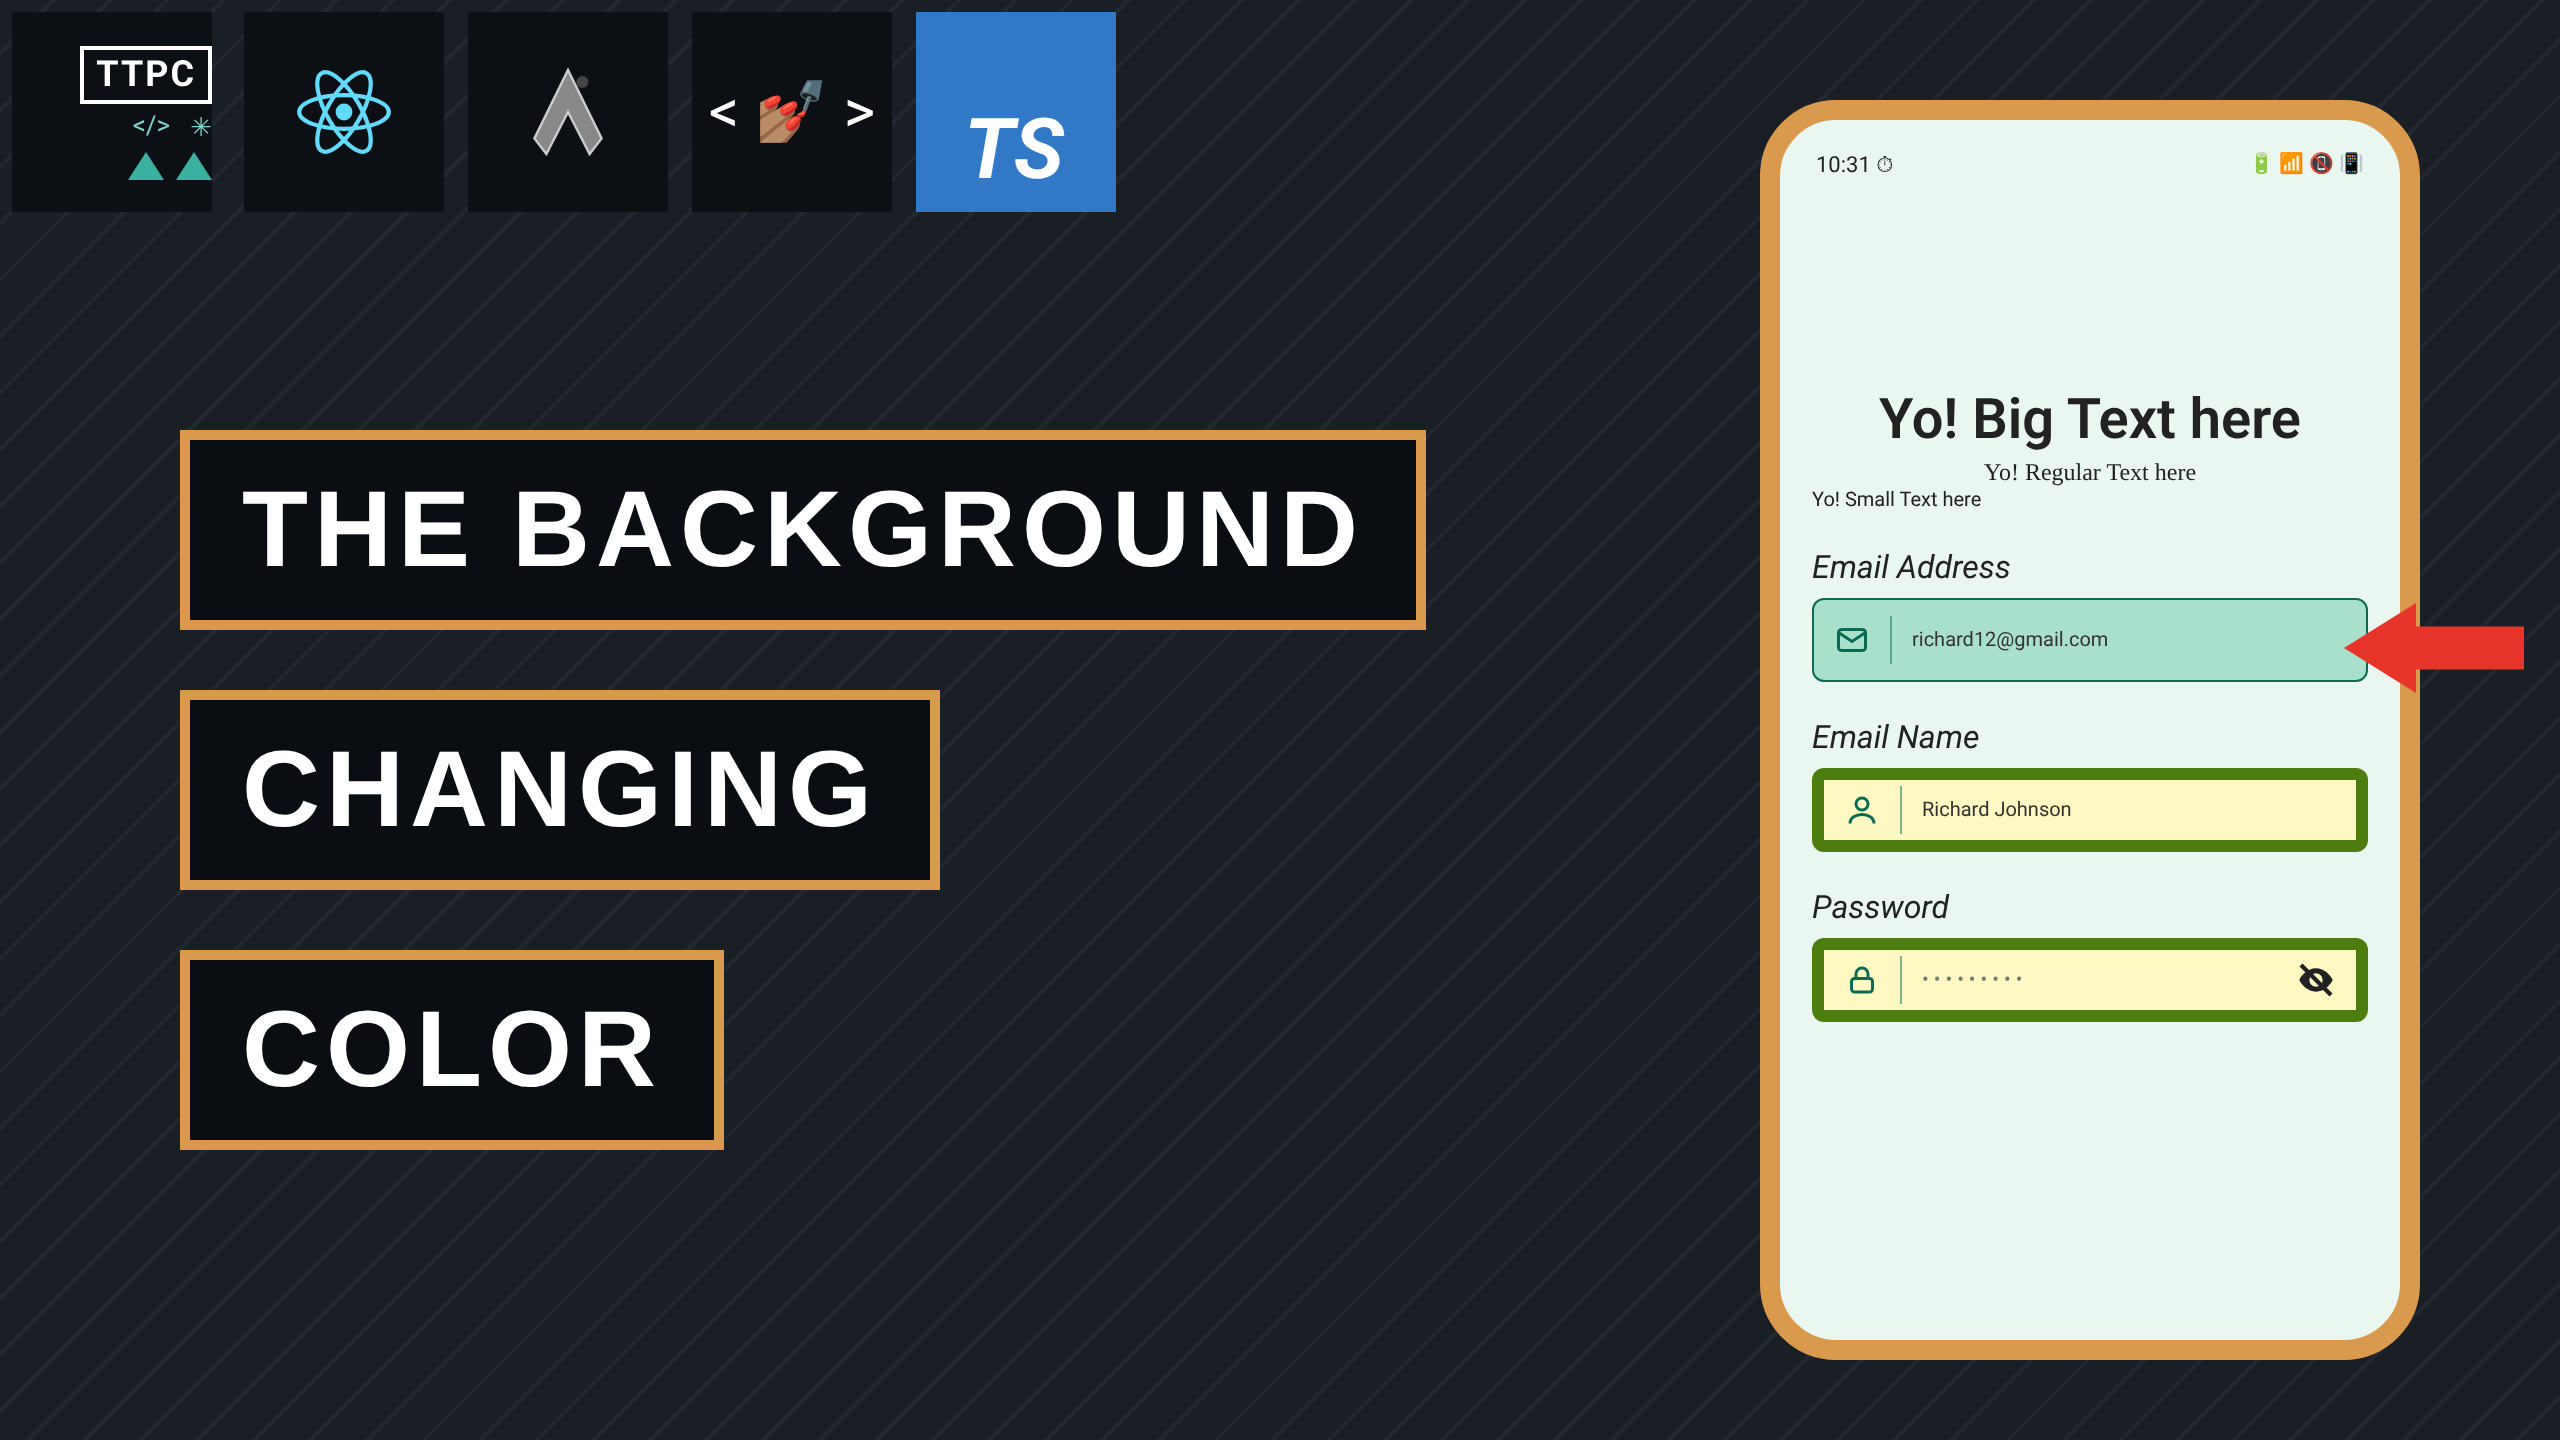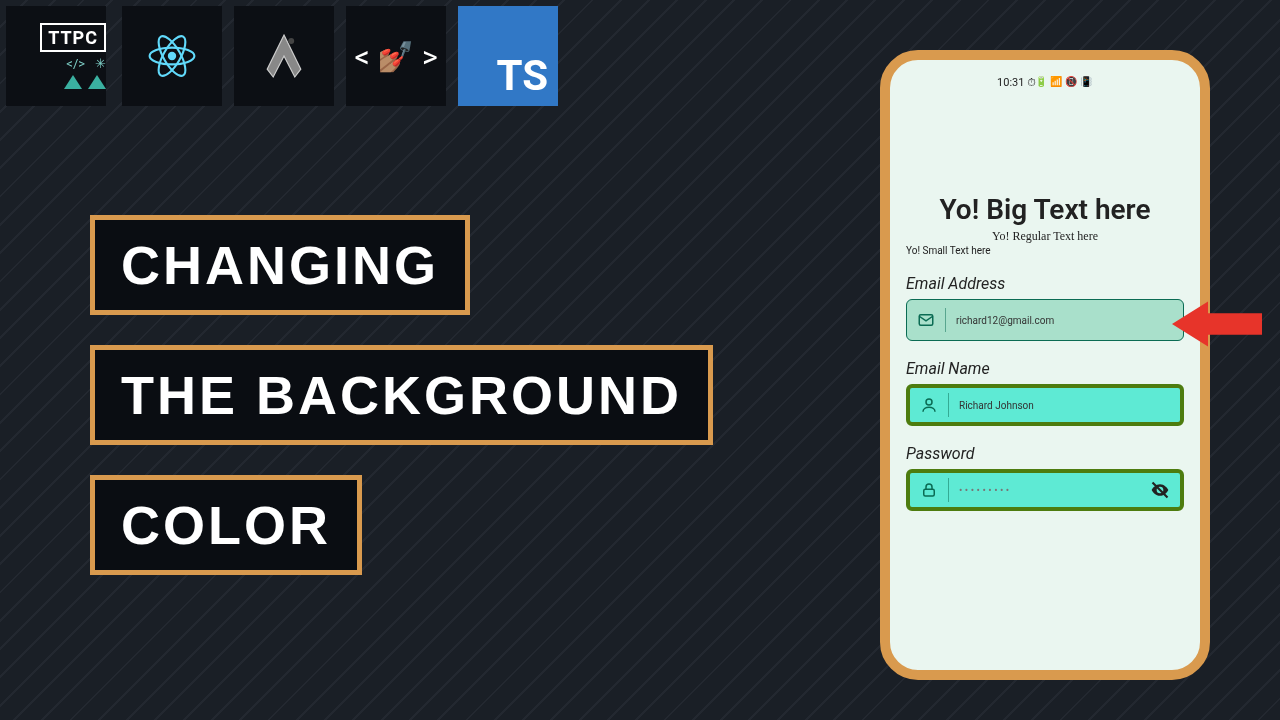--- a/index.html
+++ b/index.html
@@ -72,21 +72,21 @@
   }
   .tech-tile {
     width: 100px;
     height: 100px;
     display: flex;
     align-items: center;
     justify-content: center;
     background: #0c0f14;
   }
   .ts-tile { background: #3178c6; color: #fff; font-weight: 700; font-size: 42px; position: relative; }
-  .ts-text { position: absolute; right: 10px; bottom: 6px; }
+  .ts-text { position: absolute; right: 26px; bottom: 6px; font-style: italic; }
   
   .title-stack {
     position: absolute;
     left: 90px;
     top: 215px;
     display: flex;
     flex-direction: column;
     gap: 30px;
     align-items: flex-start;
   }
@@ -110,43 +110,43 @@
     width: 330px;
     height: 630px;
     background: #eaf6f0;
     border: 10px solid #d99a4e;
     border-radius: 38px;
     padding: 12px 0 0 0;
     overflow: hidden;
   }
   .statusbar {
     display: flex;
-    justify-content: center;
+    justify-content: space-between;
     padding: 4px 18px;
     font-size: 11px;
     color: #222;
   }
   .status-icons { display: flex; gap: 4px; font-size: 10px; }
   .phone-content {
     padding: 100px 16px 0 16px;
   }
   .big { font-size: 28px; font-weight: 600; text-align: center; color: #222; }
   .reg { font-size: 12px; text-align: center; color: #222; margin-top: 3px; font-family: Liberation Serif, serif; }
   .sml { font-size: 10px; text-align: left; color: #222; margin-top: 1px; }
   .field-group { margin-top: 18px; }
   .field-label { font-size: 16px; color: #222; margin-bottom: 6px; font-style: italic; }
   .input-box {
     display: flex;
     align-items: center;
-    border: 4px solid #4d7c0f;
+    border: 6px solid #4d7c0f;
     border-radius: 6px;
     height: 42px;
     padding: 0 10px;
     gap: 10px;
-    background: #5eead4;
+    background: #fef9c3;
     position: relative;
   }
   .input-box.focused {
     background: #a9e0cb;
     border: 1.5px solid #0a6b53;
   }
   .input-icon { width: 18px; height: 18px; flex-shrink: 0; }
   .input-divider { width: 1px; height: 24px; background: #0a6b53; opacity: 0.5; }
   .input-text { font-size: 10px; color: #333; flex: 1; }
   .input-placeholder { color: #777; }
@@ -206,24 +206,24 @@
   <div class="tech-tile">
     <span style="color:#fff;font-size:30px">&lt; 💅🏽 &gt;</span>
   </div>
   <div class="tech-tile ts-tile">
     <span class="ts-text">TS</span>
   </div>
 </div>
 
 <div class="title-stack">
   <div class="title-block">
+    <div class="title-text">THE BACKGROUND</div>
+  </div>
+  <div class="title-block">
     <div class="title-text">CHANGING</div>
-  </div>
-  <div class="title-block">
-    <div class="title-text">THE BACKGROUND</div>
   </div>
   <div class="title-block">
     <div class="title-text">COLOR</div>
   </div>
 </div>
 
 <div class="phone">
   <div class="statusbar">
     <span>10:31 ⏱</span>
     <span class="status-icons">🔋 📶 📵 📳</span>

